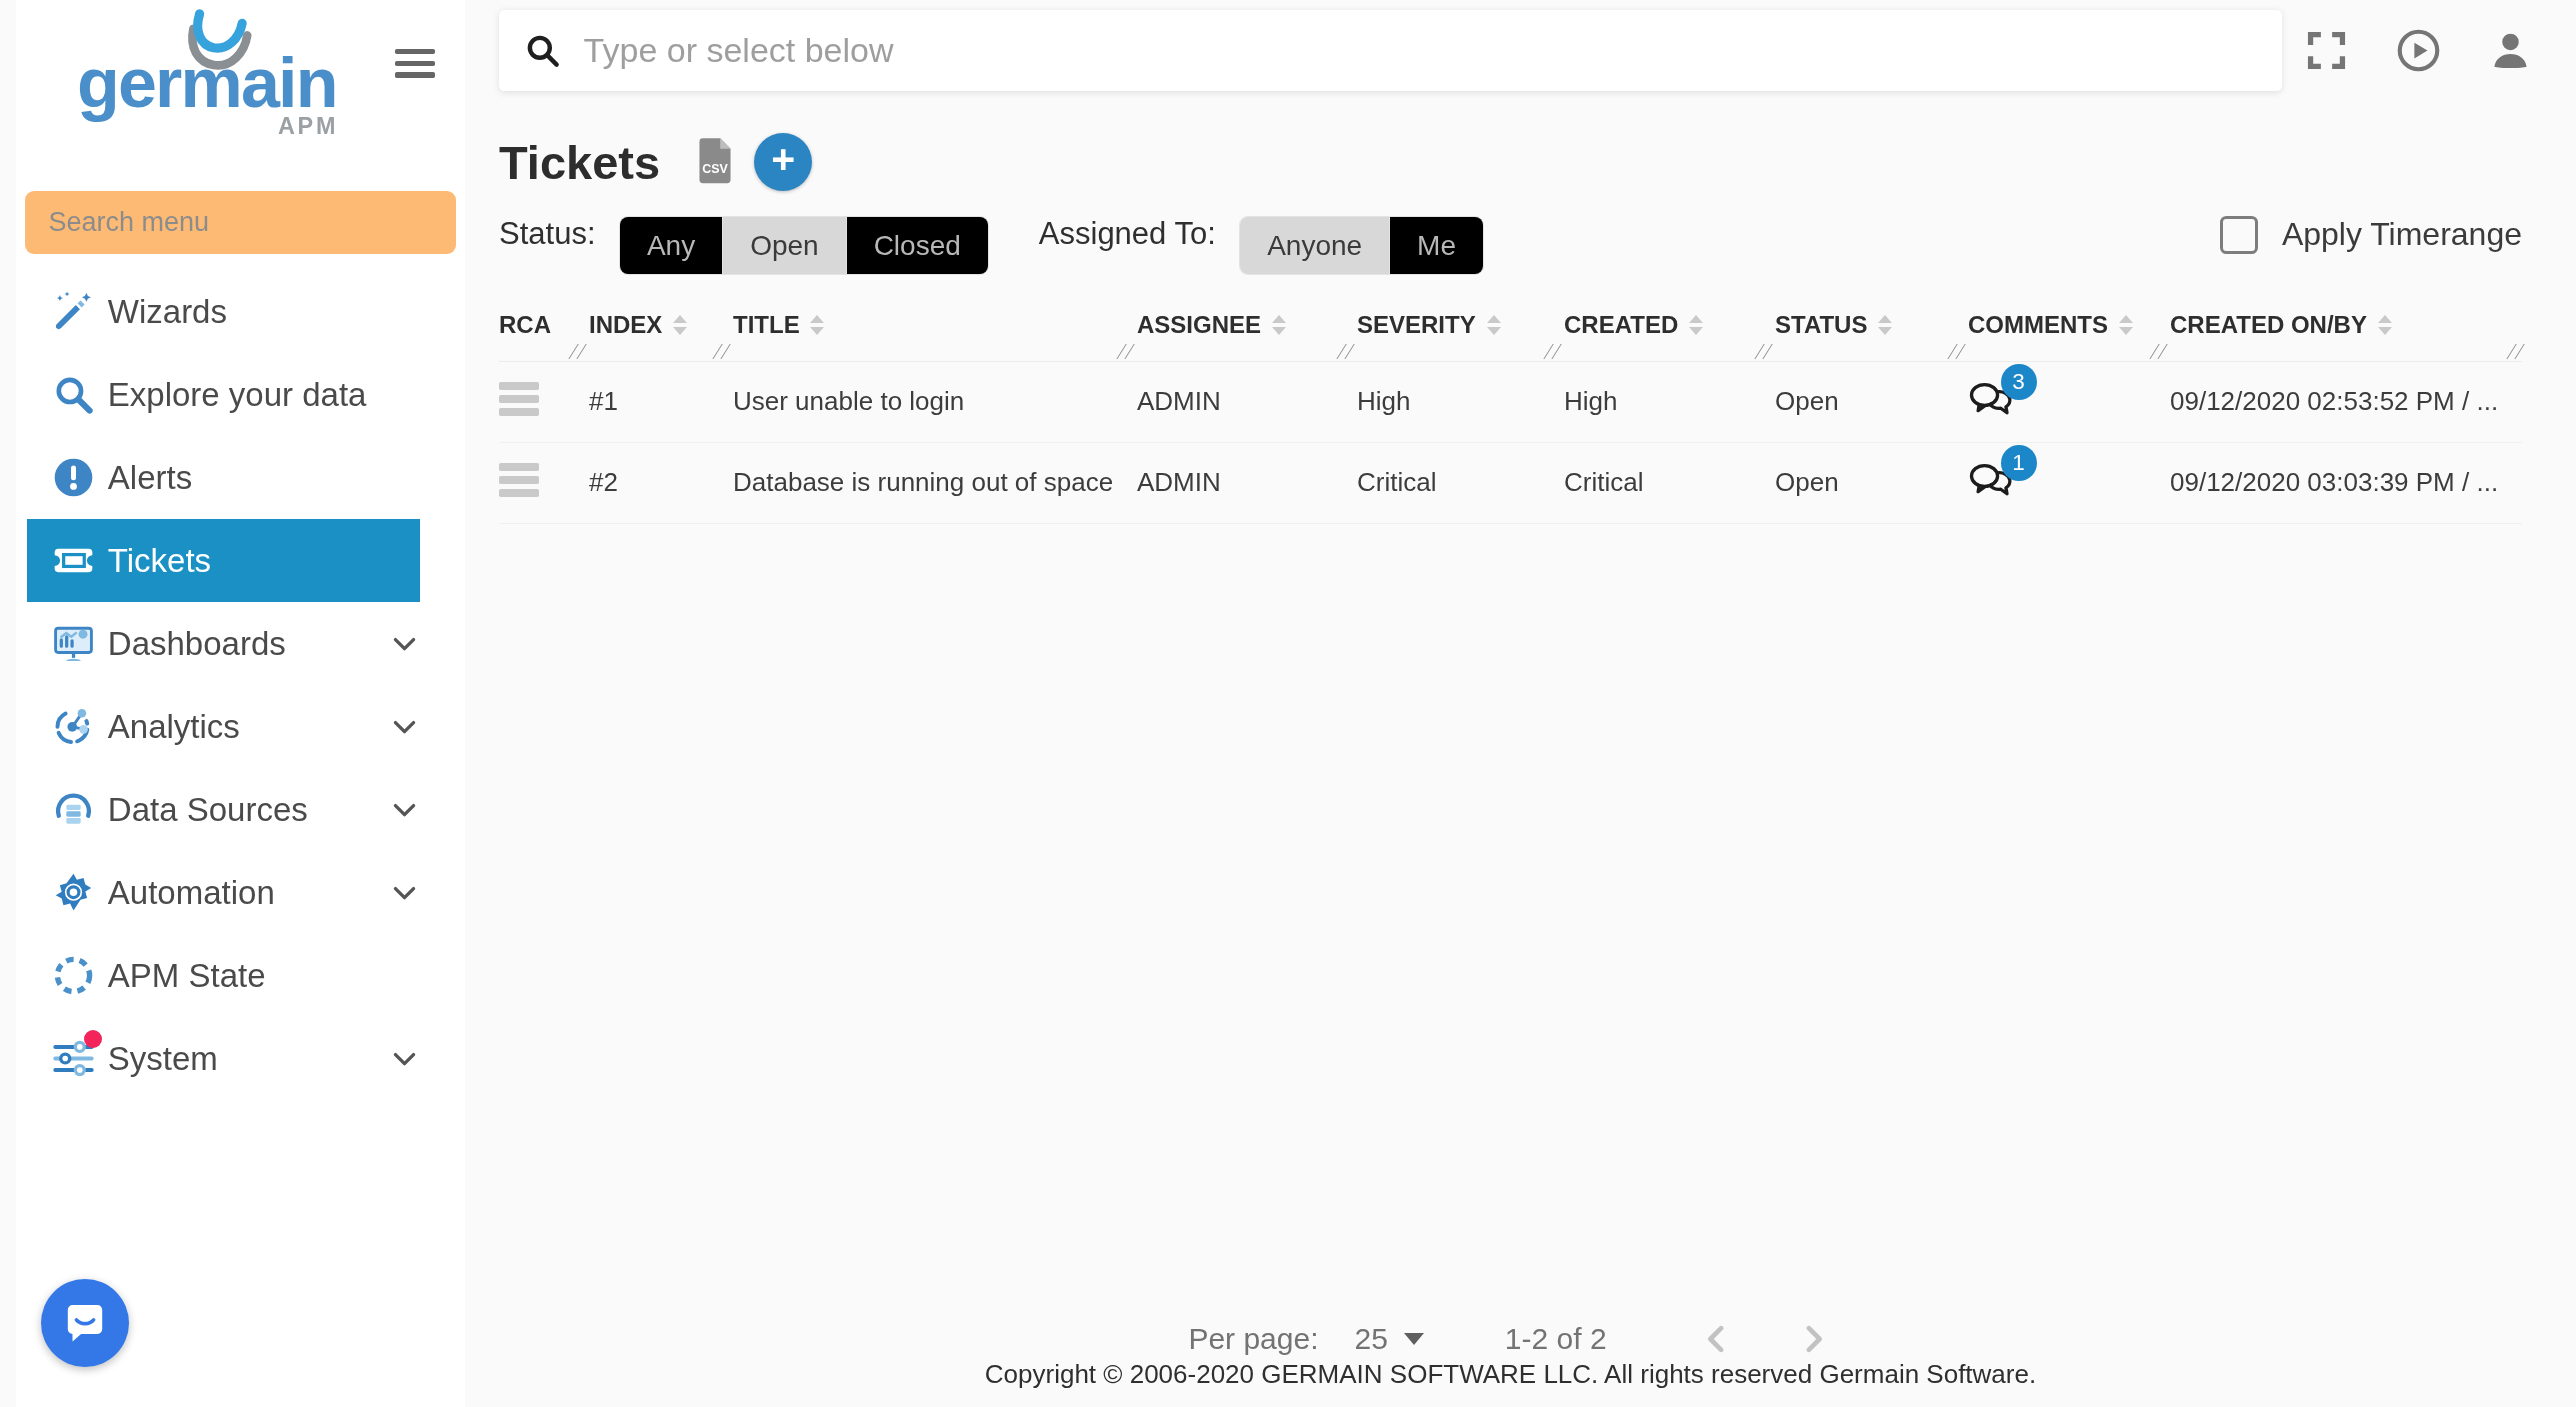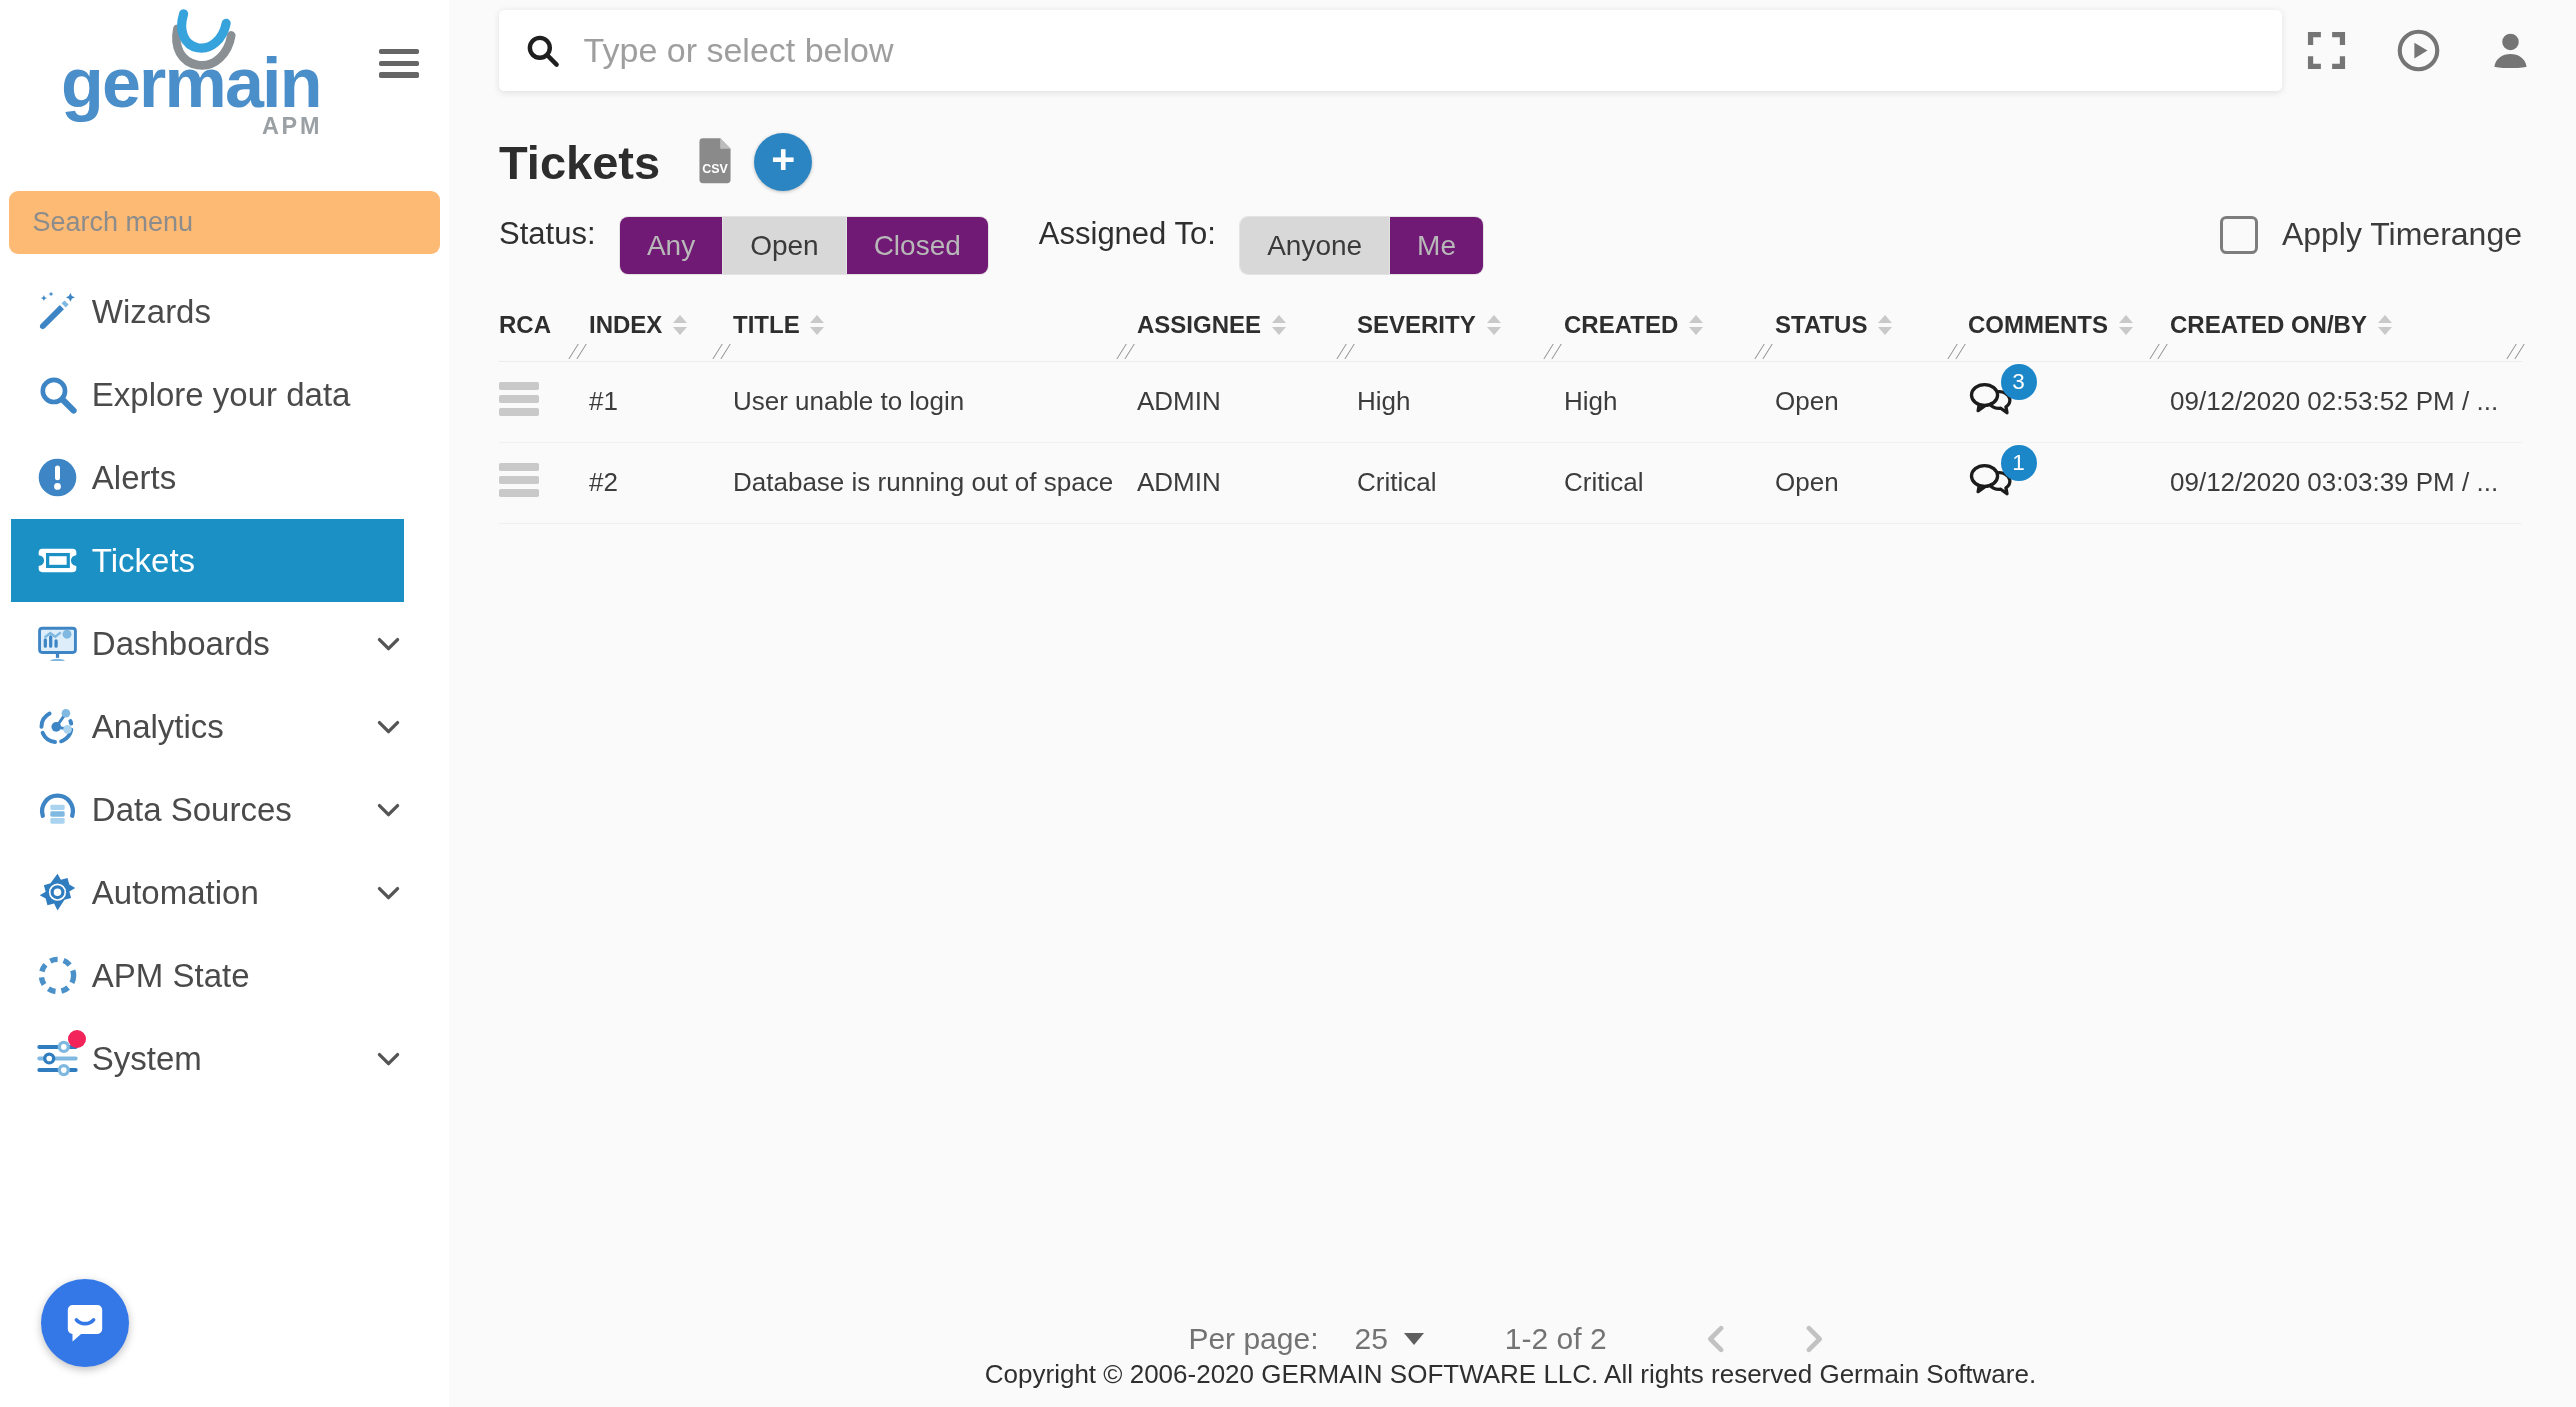--- a/index.html
+++ b/index.html
@@ -4,21 +4,21 @@
 <style>
   * { margin:0; padding:0; box-sizing:border-box; }
   html,body { width:2576px; height:1408px; overflow:hidden;
     font-family:"Liberation Sans", sans-serif; background:#fafafa; }
   :root{
     --accent:#1a90c5; --icon-blue:#3d85c4; --badge:#1b87c9;
     --chat:#3478e8; --pink:#f2245a;
   }
 
   
-  .sidebar{ position:fixed; left:0; top:0; width:449px; height:100%;
+  .sidebar{ position:fixed; left:16px; top:0; width:449px; height:100%;
     background:#ffffff; z-index:2; }
   .logo-wrap{ position:relative; height:191px; }
   .logo-text{ position:absolute; left:61px; top:43px; font-size:70px;
     font-weight:bold; color:#4a8fc9; letter-spacing:-1.8px; }
   .logo-sub{ position:absolute; left:262px; top:113px; font-size:23.4px;
     font-weight:bold; color:#9aa0a4; letter-spacing:2.7px; }
   .logo-swoosh{ position:absolute; left:168px; top:3.6px; }
   .hamburger{ position:absolute; right:30px; top:49px; width:40px;
     cursor:pointer; }
   .hamburger div{ height:5.4px; background:#666; border-radius:1.8px;
@@ -71,21 +71,21 @@
   .add-btn{ margin-left:20px; width:58px; height:58px; border-radius:50%;
     background:#2b85c2; color:#fff; font-size:41px; font-weight:bold;
     border:none; display:flex; align-items:center; justify-content:center;
     cursor:pointer; box-shadow:0 0.9px 3.6px rgba(0,0,0,0.25);
     padding-bottom:5.4px; }
 
   .filters-row{ margin-top:25px; display:flex; }
   .f-label{ font-size:31px; color:#2f2f2f; margin-right:23.4px; }
   .segmented{ display:inline-flex; border:1.8px solid #e3e3e3;
     border-radius:9px; overflow:hidden; background:#fff; }
-  .seg{ border:none; outline:none; background:#701a75; padding:12.6px 27px;
+  .seg{ border:none; outline:none; background:#000000; padding:12.6px 27px;
     font-size:28px; color:#b8b8b8; cursor:pointer; border-left:1.8px solid #e3e3e3;
     font-family:"Liberation Sans", sans-serif; }
   .seg:first-child{ border-left:none; }
   .seg.sel{ background:#d8d8d8; color:#3a3a3a; }
   .assigned-label{ margin-left:50px; }
   .filters-spacer{ flex:1; }
   .checkbox{ width:38px; height:38px; border:3.6px solid #7d7d7d;
     border-radius:6.3px; background:#fafafa; cursor:pointer; flex:0 0 38px; }
   .cb-label{ margin-left:23.4px; font-size:32px; color:#3b3b3b; }
 

